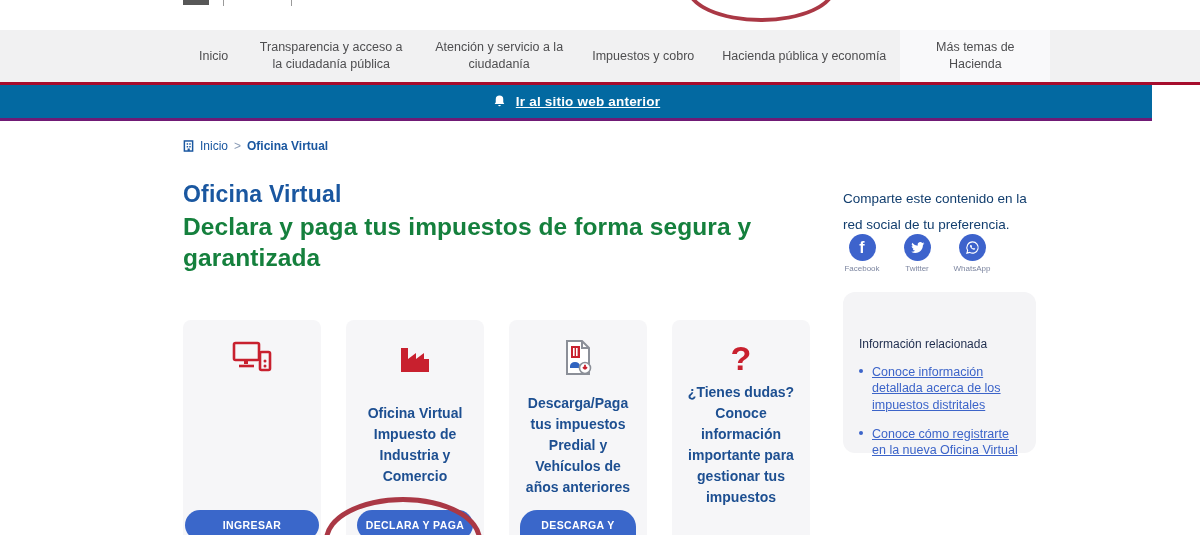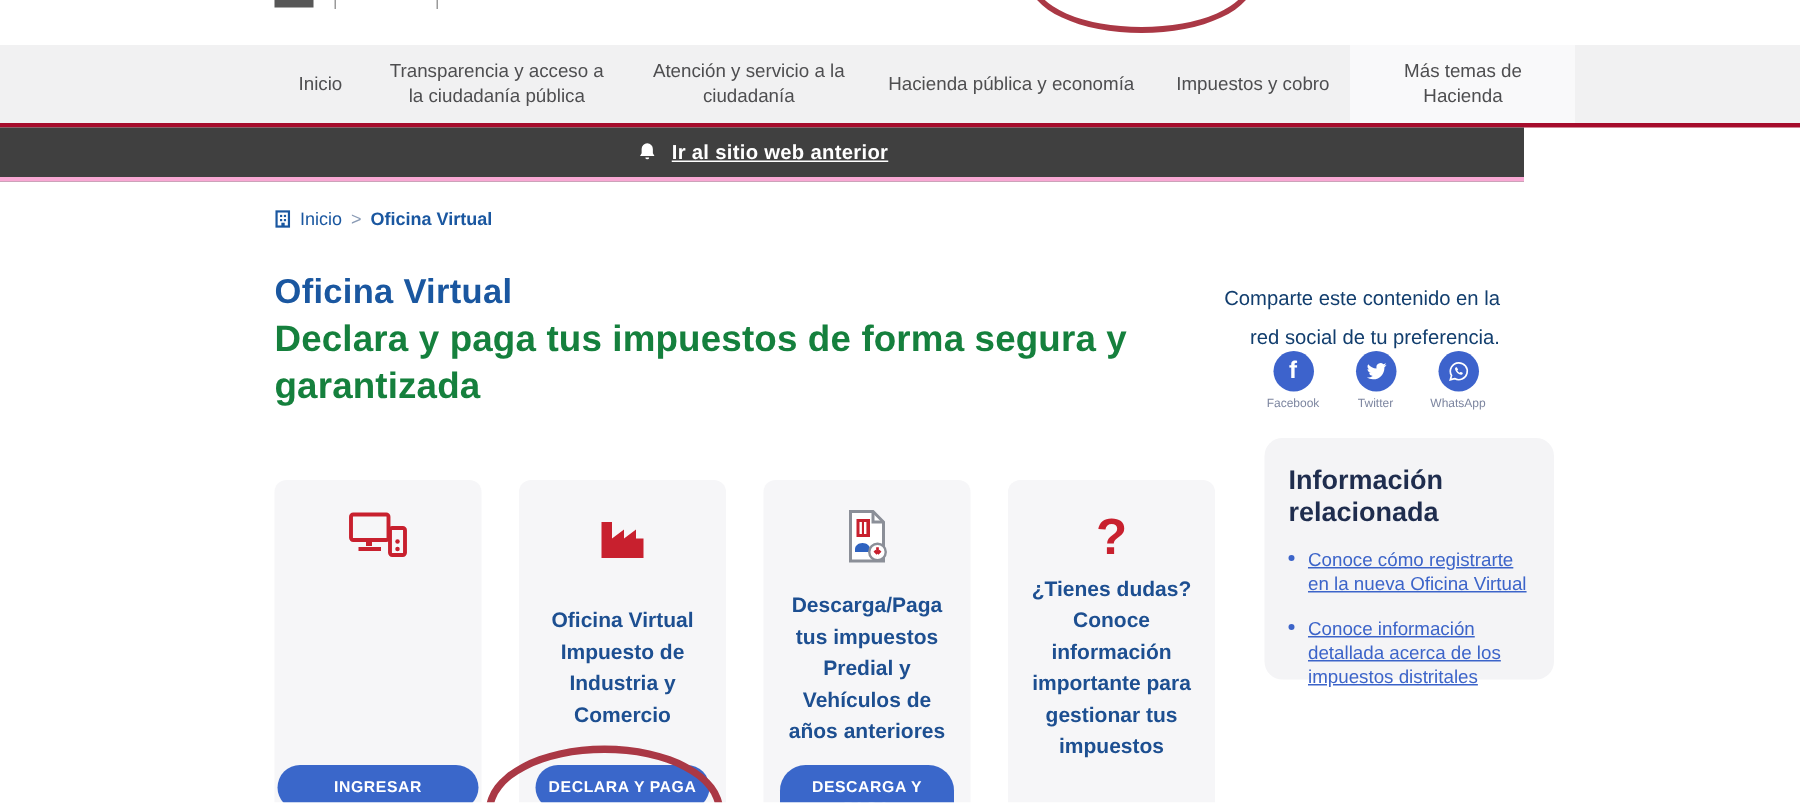--- a/index.html
+++ b/index.html
@@ -22,22 +22,22 @@
   .nav { position:absolute; left:0; top:30px; width:1200px; height:52px; background:#f1f1f2; display:flex; align-items:stretch; padding-left:185px; }
   .nav-item { display:flex; align-items:center; justify-content:center; text-align:center;
               color:#4e4e50; font-size:12.5px; line-height:1.35; padding:0 14px; cursor:pointer; }
   .nav-item:nth-child(2) { width:178px; }
   .nav-item:nth-child(3) { width:158px; }
   .nav-item:nth-child(6) { width:150px; background:#f9f9fa; }
   .nav-item:nth-child(7) { width:128px; }
   .red-rule { position:absolute; left:0; top:82px; width:1200px; height:3px; background:#a60c2c; }
 
   
-  .banner { position:absolute; left:0; top:85px; width:1016px; height:36px; background:#404040;
-            border-bottom:3px solid #f9a8d4; display:flex; align-items:center; justify-content:center; gap:9px; }
+  .banner { position:absolute; left:0; top:85px; width:1152px; height:36px; background:#0369a1;
+            border-bottom:3px solid #701a75; display:flex; align-items:center; justify-content:center; gap:9px; }
   .banner a { color:#ffffff; font-size:13.5px; text-decoration:underline; font-weight:600; letter-spacing:.2px; }
   .bell { width:15px; height:15px; }
 
   
   .breadcrumb { position:absolute; left:183px; top:139px; display:flex; align-items:center; gap:6px;
                 font-size:12px; color:#1a57a0; }
   .breadcrumb .sep { color:#8a9bb5; }
   .breadcrumb .current { font-weight:700; }
   .bc-icon { width:11px; height:12px; }
 
@@ -52,29 +52,29 @@
   .card-text-wrap { height:130px; display:flex; align-items:center; justify-content:center; }
   .card-text { font-size:14px; font-weight:600; color:#1d4f91; line-height:1.5; }
   .card-btn { position:absolute; left:50%; transform:translateX(-50%); top:190px; background:#3a67ca; color:#fff;
               border:none; border-radius:17px; font-family:"Liberation Sans",sans-serif;
               font-size:10.5px; font-weight:700; letter-spacing:.4px; line-height:1.35; padding:8px 8px; cursor:pointer; }
   .btn-wide { width:134px; }
   .btn-narrow { width:116px; }
   .qmark { font-size:34px; font-weight:700; color:#c8202e; }
 
   
-  .share-text { position:absolute; left:800px; top:186px; width:200px; font-size:13.5px; color:#123e6e; line-height:1.9;text-align:right; }
+  .share-text { position:absolute; left:843px; top:186px; width:200px; font-size:13.5px; color:#123e6e; line-height:1.9; }
   .socials { position:absolute; left:843px; top:234px; display:flex; gap:17px; }
   .social { width:38px; display:flex; flex-direction:column; align-items:center; gap:3px; cursor:pointer; }
   .social-circle { width:27px; height:27px; border-radius:50%; background:#3d63cc; color:#fff; display:flex; align-items:center; justify-content:center; }
   .social-circle.fb { font-size:16px; font-weight:700; }
   .social-label { font-size:8px; color:#7d86a0; }
 
   .infobox { position:absolute; left:843px; top:292px; width:193px; height:161px; background:#f4f4f6; border-radius:12px; padding:18px 16px; }
-  .infobox-title { font-size:18px; font-weight:700; color:#1f2d4e; margin-bottom:13px; }
+  .infobox-title { font-size:12px; font-weight:400; color:#1f2d4e; margin-bottom:13px;margin-top:27px; }
   .infobox ul { list-style:none; }
   .infobox li { position:relative; padding-left:13px; margin-bottom:13px; }
   .infobox li::before { content:""; position:absolute; left:0; top:5px; width:4px; height:4px; border-radius:50%; background:#3c64c9; }
   .infobox a { font-size:12.5px; color:#3c64c9; text-decoration:underline; line-height:1.3; display:block; }
 </style>
 </head>
 <body>
 
 <div id="canvas">
 
@@ -83,22 +83,22 @@
     <div class="bar1"></div>
     <div class="bar2"></div>
   </div>
 
   <div class="annot annot-top"></div>
 
   <nav class="nav">
     <div class="nav-item">Inicio</div>
     <div class="nav-item">Transparencia y acceso a la ciudadanía pública</div>
     <div class="nav-item">Atención y servicio a la ciudadanía</div>
+    <div class="nav-item">Impuestos y cobro</div>
     <div class="nav-item">Hacienda pública y economía</div>
-    <div class="nav-item">Impuestos y cobro</div>
     <div class="nav-item">Más temas de Hacienda</div>
   </nav>
   <div class="red-rule"></div>
 
   <div class="banner">
     <svg class="bell" viewBox="0 0 24 24">
       <path d="M12 2.5a6 6 0 0 0-6 6v4.6L4.3 16h15.4L18 13.1V8.5a6 6 0 0 0-6-6z" fill="#fff"></path>
       <path d="M10 17.5a2 2 0 0 0 4 0z" fill="#fff"></path>
     </svg>
     <a href="#">Ir al sitio web anterior</a>
@@ -207,21 +207,21 @@
         </svg>
       </div>
       <div class="social-label">WhatsApp</div>
     </div>
   </div>
 
   <div class="infobox">
     <div class="infobox-title">Información relacionada</div>
     <ul>
       <li>
+        <a href="#">Conoce información detallada acerca de los impuestos distritales</a>
+      </li>
+      <li>
         <a href="#">Conoce cómo registrarte en la nueva Oficina Virtual</a>
       </li>
-      <li>
-        <a href="#">Conoce información detallada acerca de los impuestos distritales</a>
-      </li>
     </ul>
   </div>
 
 </div>
 
 </body></html>

